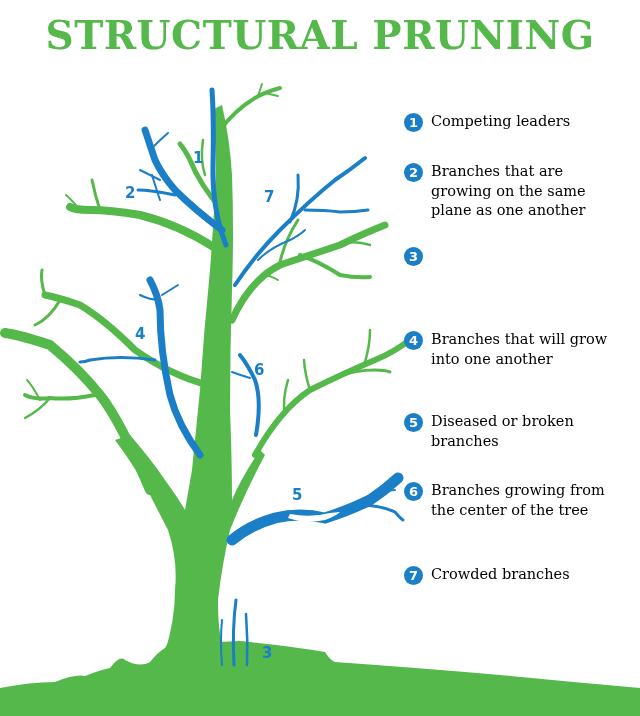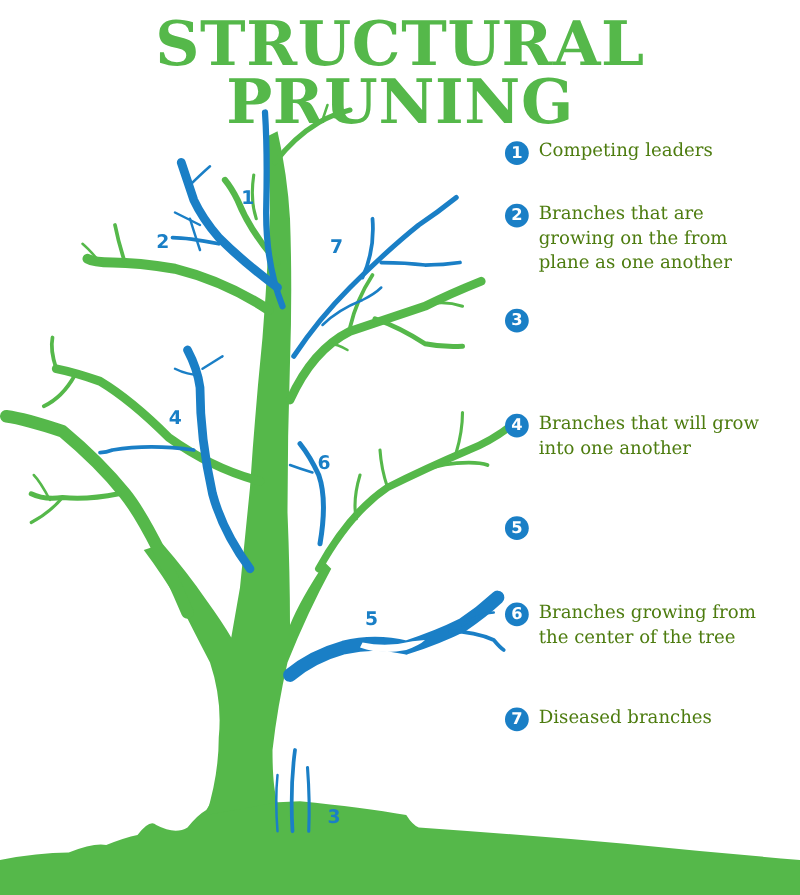--- a/index.html
+++ b/index.html
@@ -6,21 +6,21 @@
     html, body { width: 640px; height: 716px; background: #ffffff; overflow: hidden; }
     body { position: relative; font-family: "DejaVu Serif", "Liberation Serif", serif; }
 
     .title {
       position: absolute;
       left: 0; top: 12px; width: 640px;
       text-align: center;
       color: #55b84a;
       font-family: "DejaVu Serif", serif;
       font-weight: bold;
-      font-size: 49px;
+      font-size: 39px;
       letter-spacing: 0.5px;
       line-height: 46px;
     }
 
     svg.tree { position: absolute; left: 0; top: 0; }
 
     .legend {
       position: absolute;
       left: 404px; top: 0;
       width: 236px;
@@ -40,21 +40,21 @@
       font-family: "DejaVu Sans", sans-serif;
       font-weight: bold;
       font-size: 13px;
       line-height: 19px;
       text-align: center;
       margin-top: 1px;
     }
     .item-text {
       margin-left: 8px;
       width: 180px;
-      color: #4d7c0f;
+      color: #000000;
       font-family: "DejaVu Serif", serif;
       font-size: 14.5px;
       line-height: 19.5px;
     }
 
     .marker {
       position: absolute;
       color: #1a7fc6;
       font-family: "DejaVu Sans", sans-serif;
       font-weight: bold;
@@ -151,33 +151,34 @@
 <div class="marker" style="left:254px; top:362px;">6</div>
 <div class="marker" style="left:264px; top:189px;">7</div>
 
 <div class="legend">
   <div class="legend-item" style="top:112px;">
     <span class="badge">1</span>
     <span class="item-text">Competing leaders</span>
   </div>
   <div class="legend-item" style="top:162px;">
     <span class="badge">2</span>
-    <span class="item-text">Branches that are growing on the from plane as one another</span>
+    <span class="item-text">Branches that are growing on the same plane as one another</span>
   </div>
   <div class="legend-item" style="top:246px;">
     <span class="badge">3</span>
   </div>
   <div class="legend-item" style="top:330px;">
     <span class="badge">4</span>
     <span class="item-text">Branches that will grow into one another</span>
   </div>
   <div class="legend-item" style="top:412px;">
     <span class="badge">5</span>
+    <span class="item-text">Diseased or broken branches</span>
   </div>
   <div class="legend-item" style="top:481px;">
     <span class="badge">6</span>
     <span class="item-text">Branches growing from the center of the tree</span>
   </div>
   <div class="legend-item" style="top:565px;">
     <span class="badge">7</span>
-    <span class="item-text">Diseased branches</span>
+    <span class="item-text">Crowded branches</span>
   </div>
 </div>
 
 </body></html>

